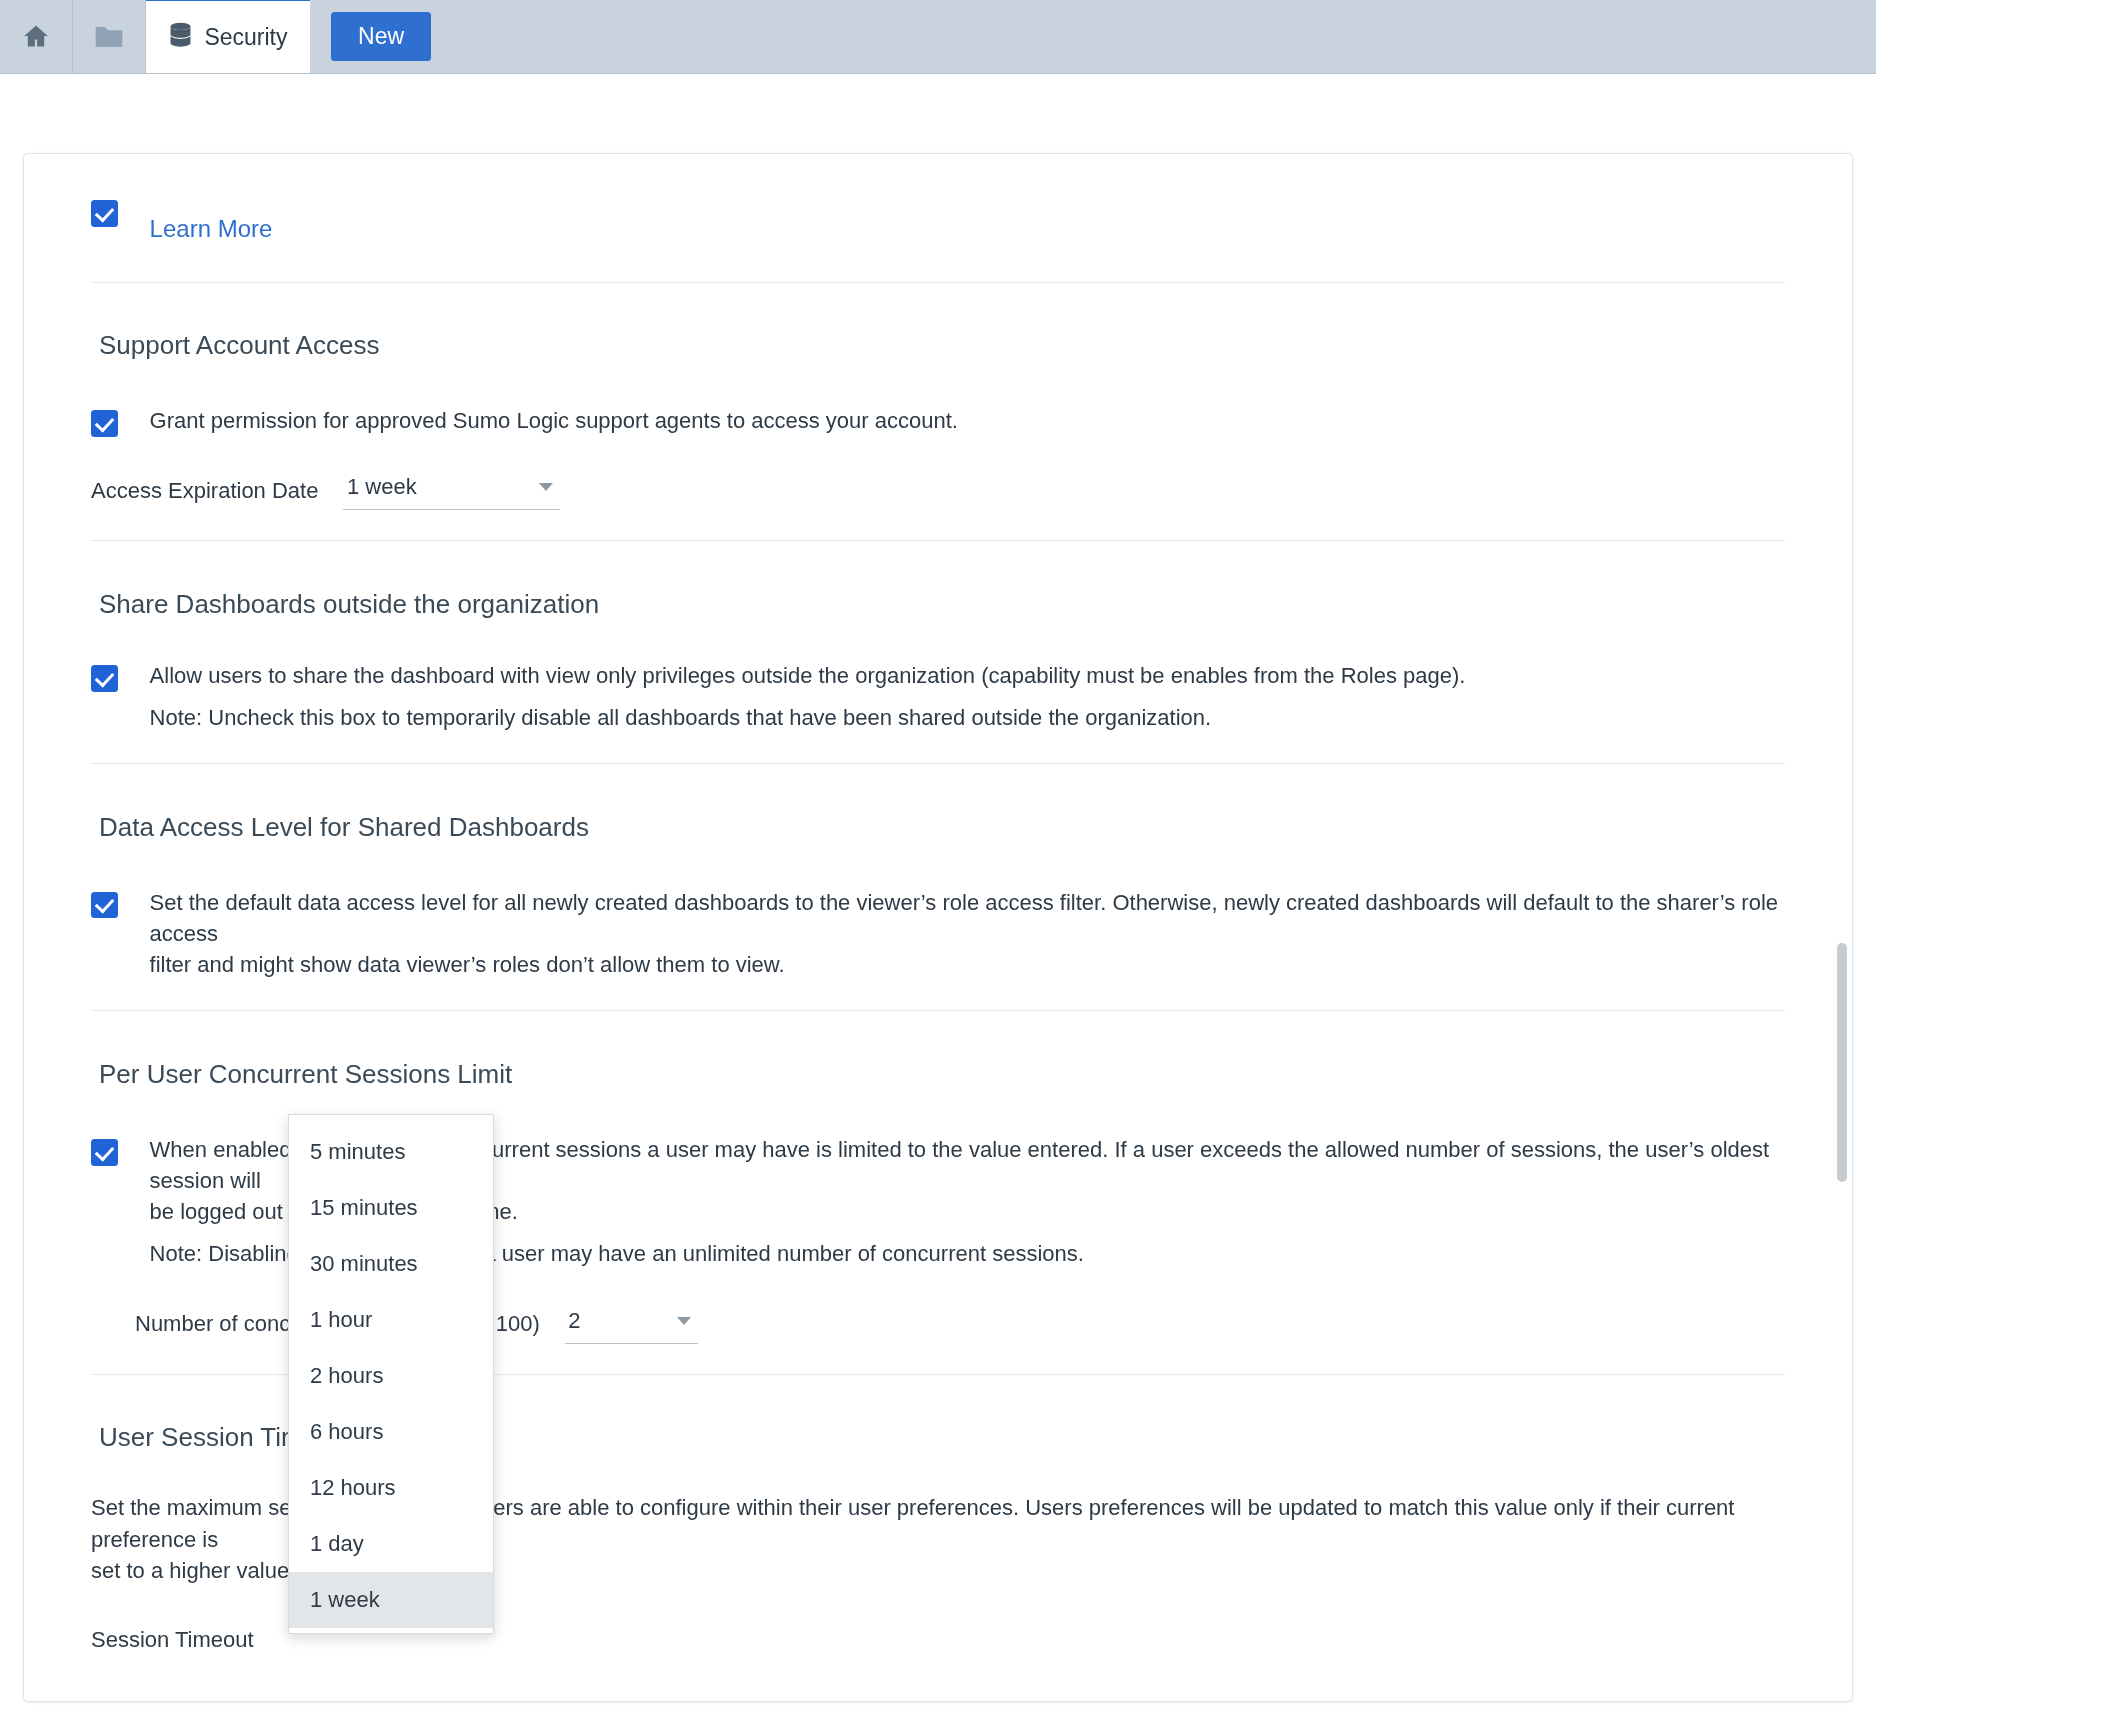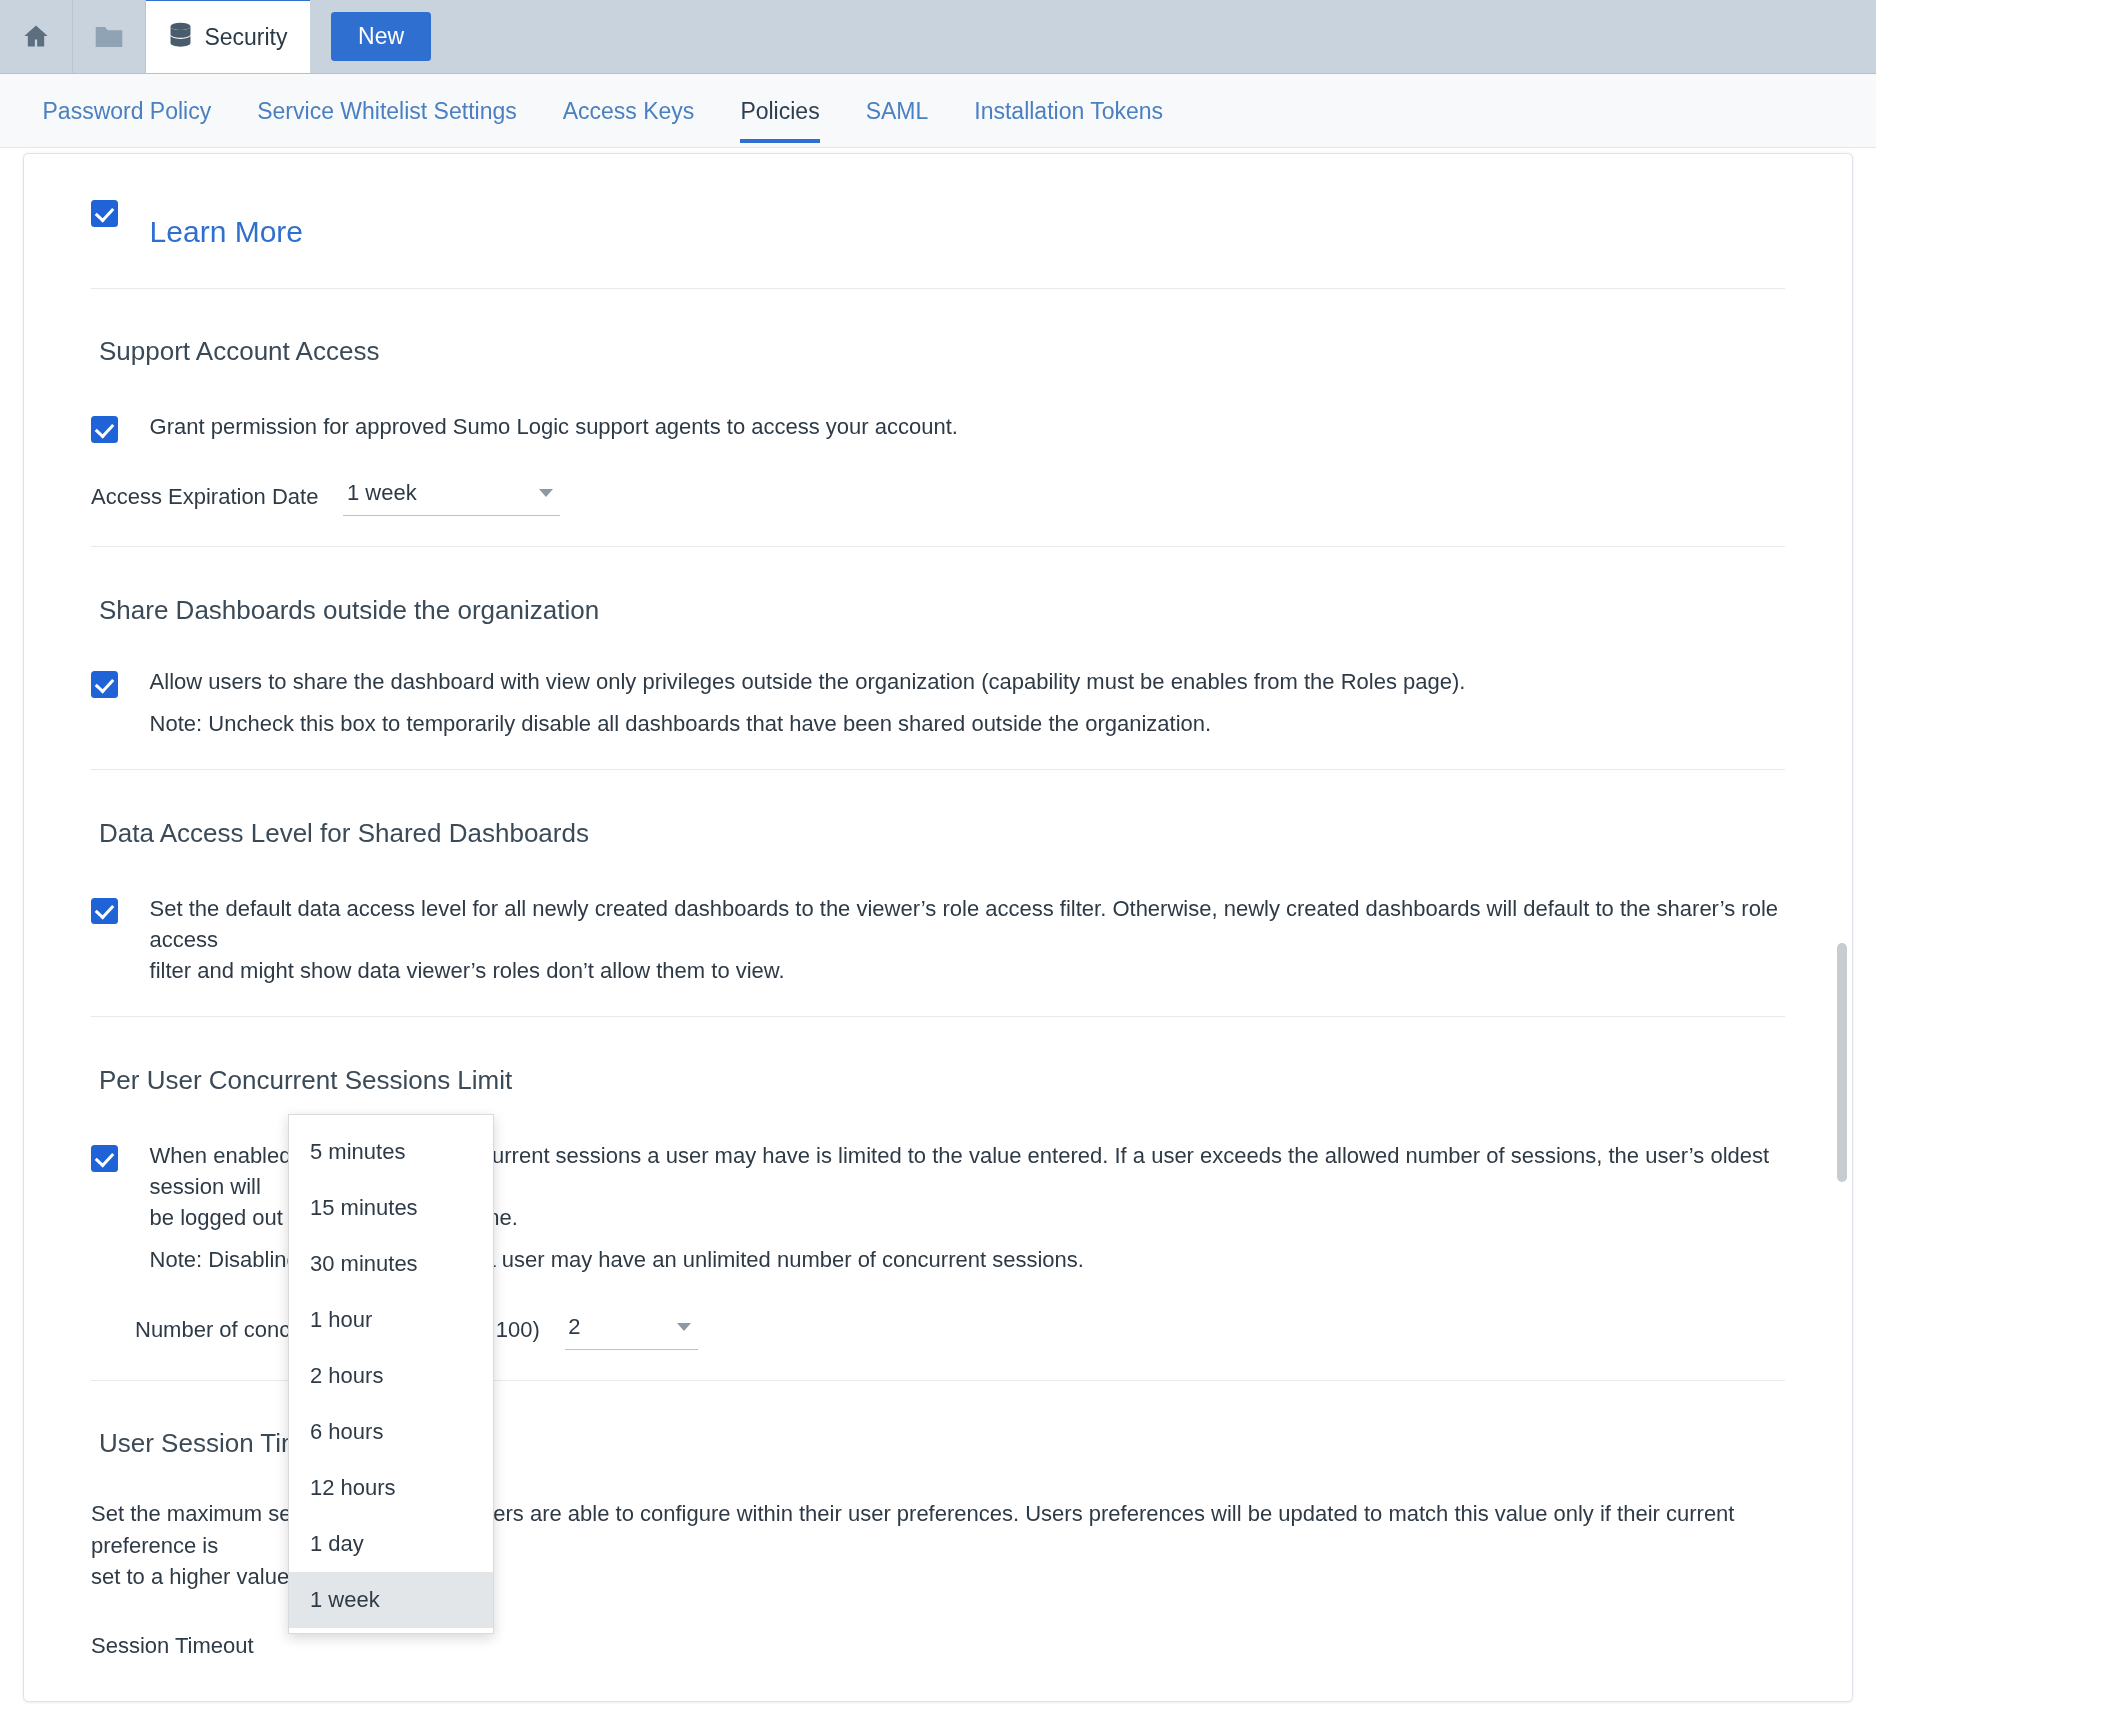--- a/index.html
+++ b/index.html
@@ -137,21 +137,21 @@
     border: solid #ffffff;
     border-width: 0 3.1px 3.1px 0;
     transform: rotate(43deg);
   }
   .txt {
     font-size: 22px;
     color: #2e3a46;
     line-height: 1.42;
   }
   .link {
-    font-size: 30px;
+    font-size: 24px;
     color: #2f6fd0;
   }
   .sec-title {
     font-size: 26px;
     color: #3b4a57;
     margin: 8px;
   }
   .divider {
     height: 0.9px;
     background: #e6eaee;
@@ -246,28 +246,20 @@
           <ellipse cx="10" cy="4" rx="9" ry="3.3"></ellipse>
           <path d="M1 4v7c0 1.8 4 3.3 9 3.3s9-1.5 9-3.3V4c0 1.8-4 3.3-9 3.3S1 5.8 1 4z"></path>
           <path d="M1 12v7c0 1.8 4 3.3 9 3.3s9-1.5 9-3.3v-7c0 1.8-4 3.3-9 3.3S1 13.8 1 12z"></path>
         </svg>
       </span>
       <span class="tab-label">Security</span>
     </div>
     <div class="newbtn">New</div>
   </div>
 
-  <div class="subnav">
-    <div class="subnav-item">Password Policy</div>
-    <div class="subnav-item">Service Whitelist Settings</div>
-    <div class="subnav-item">Access Keys</div>
-    <div class="subnav-item active">Policies</div>
-    <div class="subnav-item">SAML</div>
-    <div class="subnav-item">Installation Tokens</div>
-  </div>
 
   <div class="panel">
     <div class="content">
 
       <div style="padding-top:41px;">
         <div class="row">
           <div class="cbox"></div>
           <div>
             <div class="link" style="margin-top:19.5px;">Learn More</div>
           </div>

